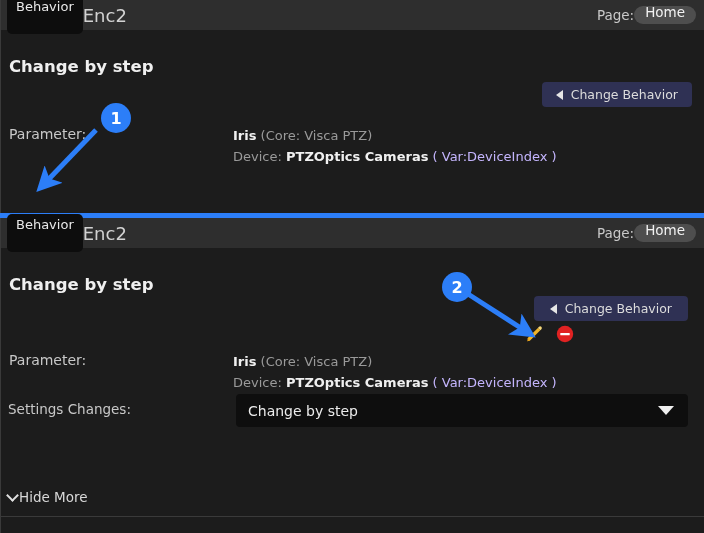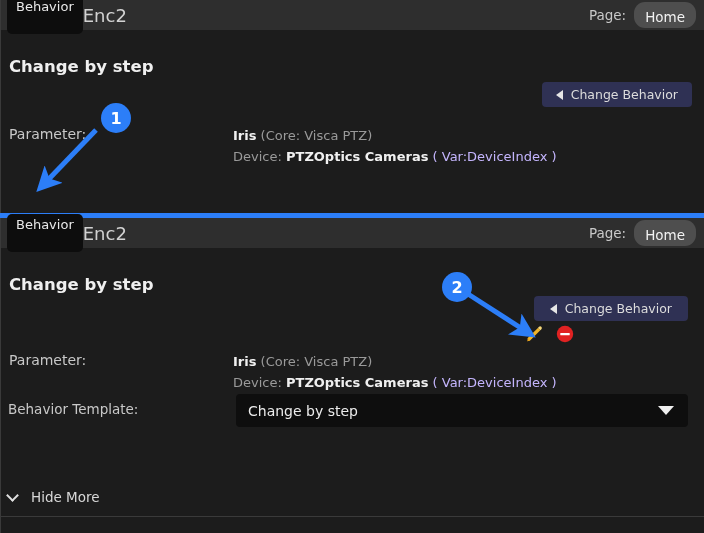--- a/index.html
+++ b/index.html
@@ -56,33 +56,32 @@
     white-space: nowrap;
   }
 
   .header-right {
     position: absolute;
     right: 8px;
     top: 0;
     height: 30px;
     display: flex;
     align-items: center;
-    gap: 8px;
   }
 
   .page-label {
     color: #c9c9c9;
     font-size: 13.5px;
   }
 
   .page-pill {
     background: #4e4e4e;
     color: #f2f2f2;
     font-size: 13.5px;
-    padding: 9px 11px 4px 11px;
+    padding: 0 11px 4px 11px;
     border-radius: 11px;
     line-height: 1;
     white-space: nowrap;
   }
 
   
   .panel-body {
     position: relative;
     padding: 0;
   }
@@ -143,21 +142,21 @@
     right: 0;
     height: 1px;
     background: #3a3a3a;
   }
 
   .toggle-more {
     position: absolute;
     left: 8px;
     display: flex;
     align-items: center;
-    gap: 14px;
+    gap: 2px;
     color: #d8d8d8;
     font-size: 13.5px;
     cursor: pointer;
   }
   .chev {
     display: inline-block;
     width: 9px; height: 9px;
     border-right: 2.2px solid #e0e0e0;
     border-bottom: 2.2px solid #e0e0e0;
   }
@@ -336,21 +335,21 @@
       </svg>
     </span>
     <span class="icon-btn">
       <svg width="18" height="18" viewBox="0 0 18 18" aria-hidden="true">
         <circle cx="9" cy="9" r="8.2" fill="#e02222"></circle>
         <rect x="4.3" y="7.9" width="9.4" height="2.3" rx="0.5" fill="#ffffff"></rect>
       </svg>
     </span>
   </div>
 
-  <div class="settings-label">Behavior Template:</div>
+  <div class="settings-label">Settings Changes:</div>
 
   <div class="dropdown">
     <span class="dropdown-value">Change by step</span>
     <span class="tri-down"></span>
   </div>
 
 
   <div class="toggle-more" style="top:489px;">
     <span class="chev chev-down"></span>
     <span>Hide More</span>

